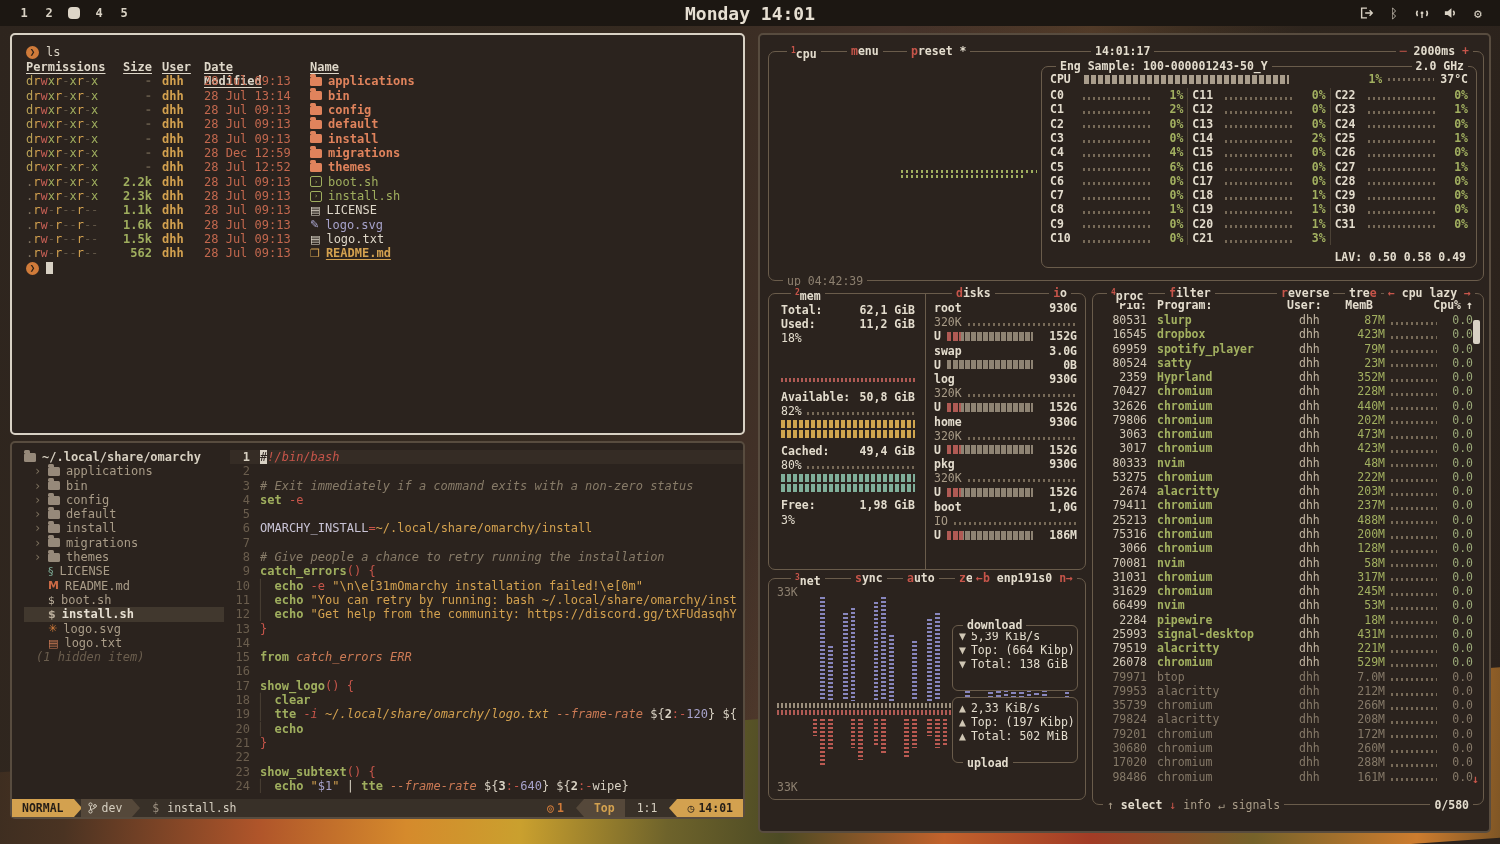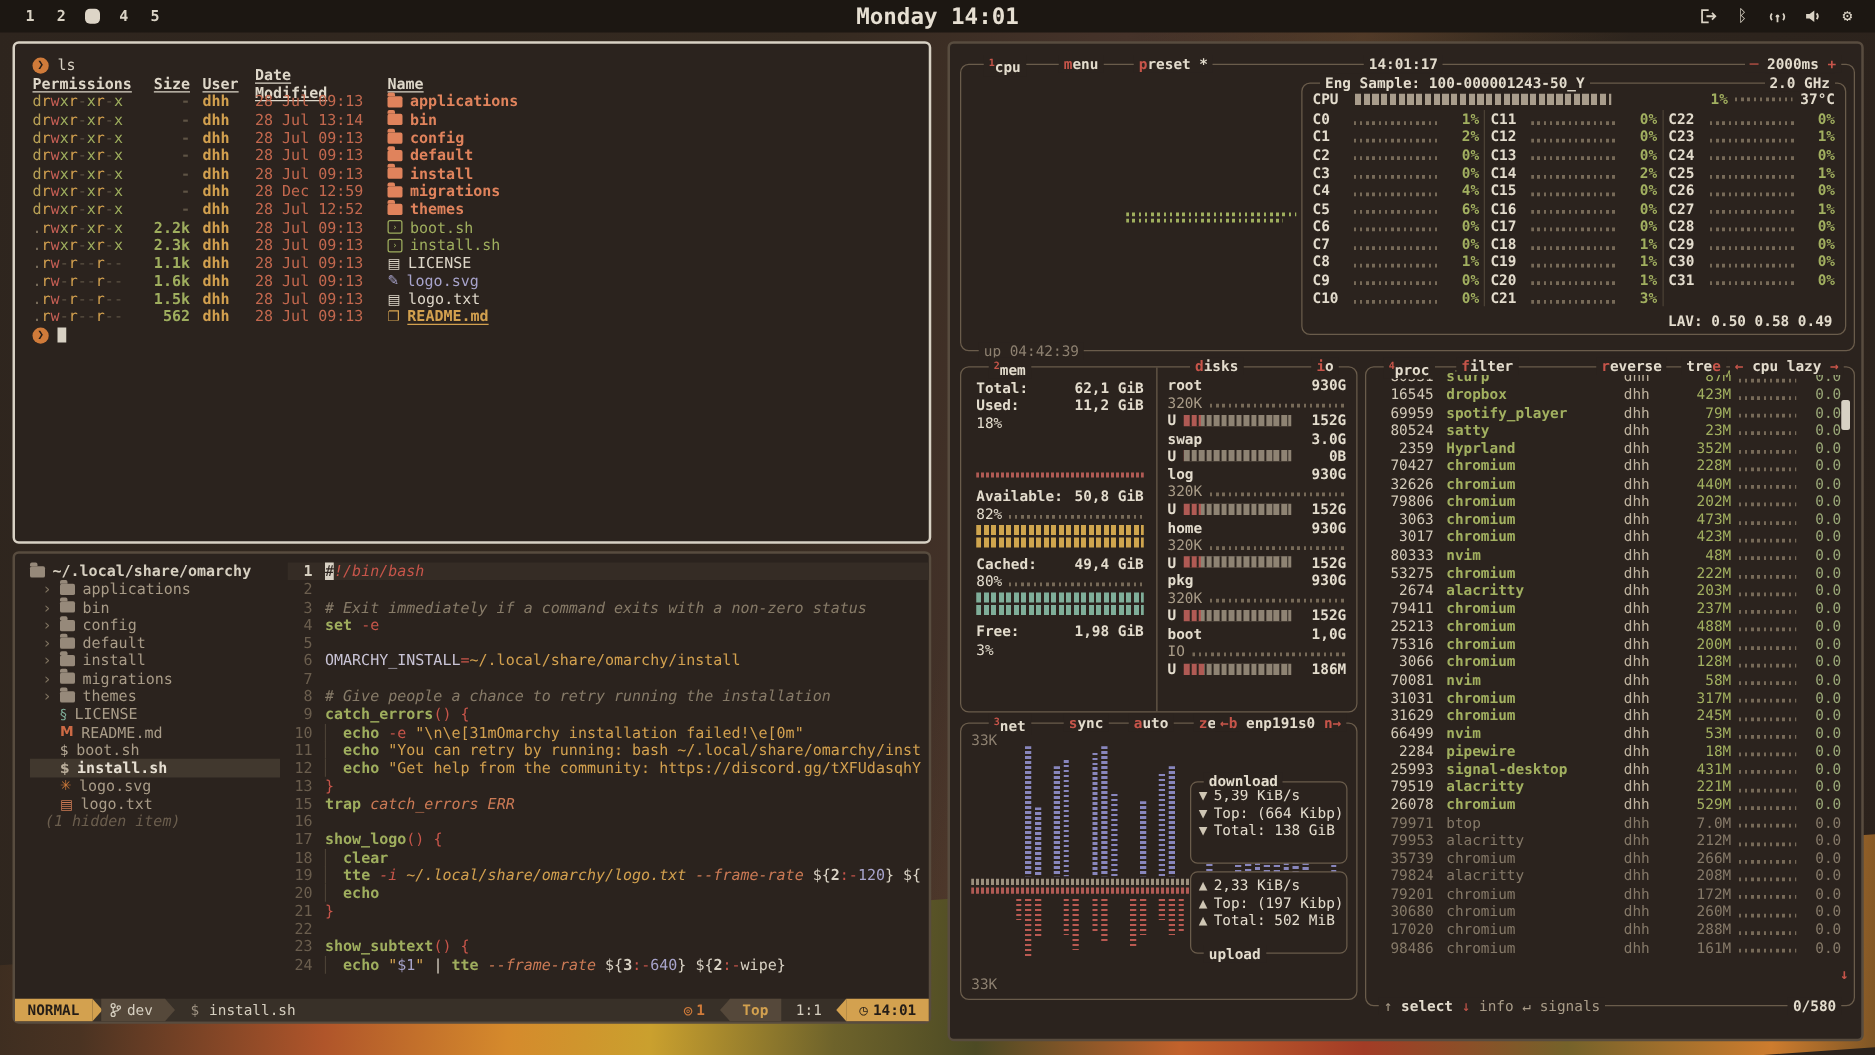--- a/index.html
+++ b/index.html
@@ -27,21 +27,21 @@
   .tb-icons svg{stroke:#d9d2c4;fill:none;stroke-width:1.6}
   
   .win{position:absolute;background:#2b231e;border:2px solid #584c3f;border-radius:5px;z-index:2}
   .win.focused{border-color:#d8d1c4}
   
   .terminal{left:10px;top:33px;width:735px;height:402px;padding:10px 14px;font-size:12px;line-height:14.35px}
   .prompt-line{display:flex;align-items:center;gap:7px;height:15px}
   .p-ico{width:13px;height:13px;border-radius:50%;background:#d07b3a;color:#241d17;font-size:9px;font-weight:bold;
     display:inline-flex;align-items:center;justify-content:center}
   .cursor-block{display:inline-block;width:7px;height:12px;background:#d8d1c4}
-  .ls-head,.ls-row{display:flex;height:14.35px;align-items:center}
+  .ls-head,.ls-row{display:flex;height:14.35px;align-items:flex-start}
   .ls-head span{font-weight:bold;color:#ded7c9;text-decoration:underline;text-underline-offset:2px}
   .c-perm{width:86px;flex:none}
   .c-size{width:40px;flex:none;text-align:right}
   .c-user{width:40px;flex:none;padding-left:10px}
   .c-date{width:104px;flex:none;padding-left:12px}
   .c-name{padding-left:14px;display:flex;align-items:center;gap:6px}
   .p-d{color:#b9a156}.p-r{color:#d3a14f}.p-w{color:#c75f55}.p-x{color:#9fae5e}.p-n{color:#5f5445}.p-o{color:#7d715f}
   .sz{color:#9fae5e;font-weight:bold}.sz.none{color:#5f5445}
   .usr{color:#d3a14f;font-weight:bold}
   .dt{color:#c3684e}
@@ -444,21 +444,22 @@
           <div class="cl"><span class="gut">4</span><span class="kw">set</span><span class="fg"> </span><span class="rd">-e</span></div>
           <div class="cl"><span class="gut">5</span></div>
           <div class="cl"><span class="gut">6</span><span class="vr">OMARCHY_INSTALL</span><span class="rd">=</span><span class="st">~/.local/share/omarchy/install</span></div>
           <div class="cl"><span class="gut">7</span></div>
           <div class="cl"><span class="gut">8</span><span class="cm"># Give people a chance to retry running the installation</span></div>
           <div class="cl"><span class="gut">9</span><span class="kw">catch_errors</span><span class="rd">() {</span></div>
           <div class="cl"><span class="gut">10</span><span class="gd">▏ </span><span class="kw">echo</span><span class="rd"> -e</span><span class="st"> "\n\e[31mOmarchy installation failed!\e[0m"</span></div>
           <div class="cl"><span class="gut">11</span><span class="gd">▏ </span><span class="kw">echo</span><span class="st"> "You can retry by running: bash ~/.local/share/omarchy/inst</span></div>
           <div class="cl"><span class="gut">12</span><span class="gd">▏ </span><span class="kw">echo</span><span class="st"> "Get help from the community: https://discord.gg/tXFUdasqhY</span></div>
           <div class="cl"><span class="gut">13</span><span class="rd">}</span></div>
-          <div class="cl"><span class="gut">15</span><span class="kw">trap</span><span class="fg"> </span><span class="sa it">catch_errors</span><span class="fg"> </span><span class="sa it">ERR</span></div>
+          <div class="cl"><span class="gut">14</span></div>
+          <div class="cl"><span class="gut">15</span><span class="kw">from</span><span class="fg"> </span><span class="sa it">catch_errors</span><span class="fg"> </span><span class="sa it">ERR</span></div>
           <div class="cl"><span class="gut">16</span></div>
           <div class="cl"><span class="gut">17</span><span class="kw">show_logo</span><span class="rd">() {</span></div>
           <div class="cl"><span class="gut">18</span><span class="gd">▏ </span><span class="kw">clear</span></div>
           <div class="cl"><span class="gut">19</span><span class="gd">▏ </span><span class="kw">tte</span><span class="fg"> </span><span class="rd it">-i</span><span class="st it"> ~/.local/share/omarchy/logo.txt</span><span class="sa it"> --frame-rate</span><span class="fg"> ${</span><span class="fg bo">2</span><span class="rd">:-</span><span class="nm">120</span><span class="fg">}</span><span class="fg"> ${</span></div>
           <div class="cl"><span class="gut">20</span><span class="gd">▏ </span><span class="kw">echo</span></div>
           <div class="cl"><span class="gut">21</span><span class="rd">}</span></div>
           <div class="cl"><span class="gut">22</span></div>
           <div class="cl"><span class="gut">23</span><span class="kw">show_subtext</span><span class="rd">() {</span></div>
           <div class="cl"><span class="gut">24</span><span class="gd">▏ </span><span class="kw">echo</span><span class="st"> "</span><span class="nm">$1</span><span class="st">"</span><span class="fg"> | </span><span class="kw">tte</span><span class="fg"> </span><span class="sa it">--frame-rate</span><span class="fg"> ${</span><span class="fg bo">3</span><span class="rd">:-</span><span class="nm">640</span><span class="fg">} </span><span class="fg">${</span><span class="fg bo">2</span><span class="rd">:-</span><span class="fg">wipe</span><span class="fg">}</span></div>
         </div>
@@ -944,20 +945,29 @@
       <span class="bfoot" style="left:10px;font-weight:bold;color:#e3dccd">upload</span>
     </div>
   </div>
 
   <div class="bbox" style="left:332px;top:258px;width:392px;height:512px">
     <span class="btitle tab" style="left:14px"><sup>4</sup><span>proc</span></span>
     <span class="btitle tab" style="left: 72px; font-weight: bold; color: rgb(227, 220, 205);" id="t-filter"><span class="hot">f</span><span>ilter</span></span>
     <span class="btitle tab" style="left: 184px; font-weight: bold; color: rgb(227, 220, 205);" id="t-reverse"><span class="hot">r</span><span>everse</span></span>
     <span class="btitle tab" style="left: 252px; font-weight: bold; color: rgb(227, 220, 205);" id="t-tree"><span>tre</span><span class="hot">e</span><span></span></span>
     <span class="btitle" style="right:8px"><span class="hot">← </span><span>cpu lazy</span><span class="hot"> →</span></span>
+    <div class="phead">
+      <span class="col-pid">Pid:</span>
+      <span class="col-prog">Program:</span>
+      <span class="col-user">User:</span>
+      <span class="col-mem">MemB</span>
+      <span class="col-dots"></span>
+      <span class="col-cpu">Cpu%</span>
+      <span style="width:12px;text-align:right">↑</span>
+    </div>
     <div id="proc-rows">
         <div class="prow">
           <span class="col-pid">80531</span>
           <span class="col-prog">slurp</span>
           <span class="col-user">dhh</span>
           <span class="col-mem">87M</span>
           <span class="col-dots">
             <span class="dots" style="display: block;"></span>
           </span>
           <span class="col-cpu">0.0</span>

